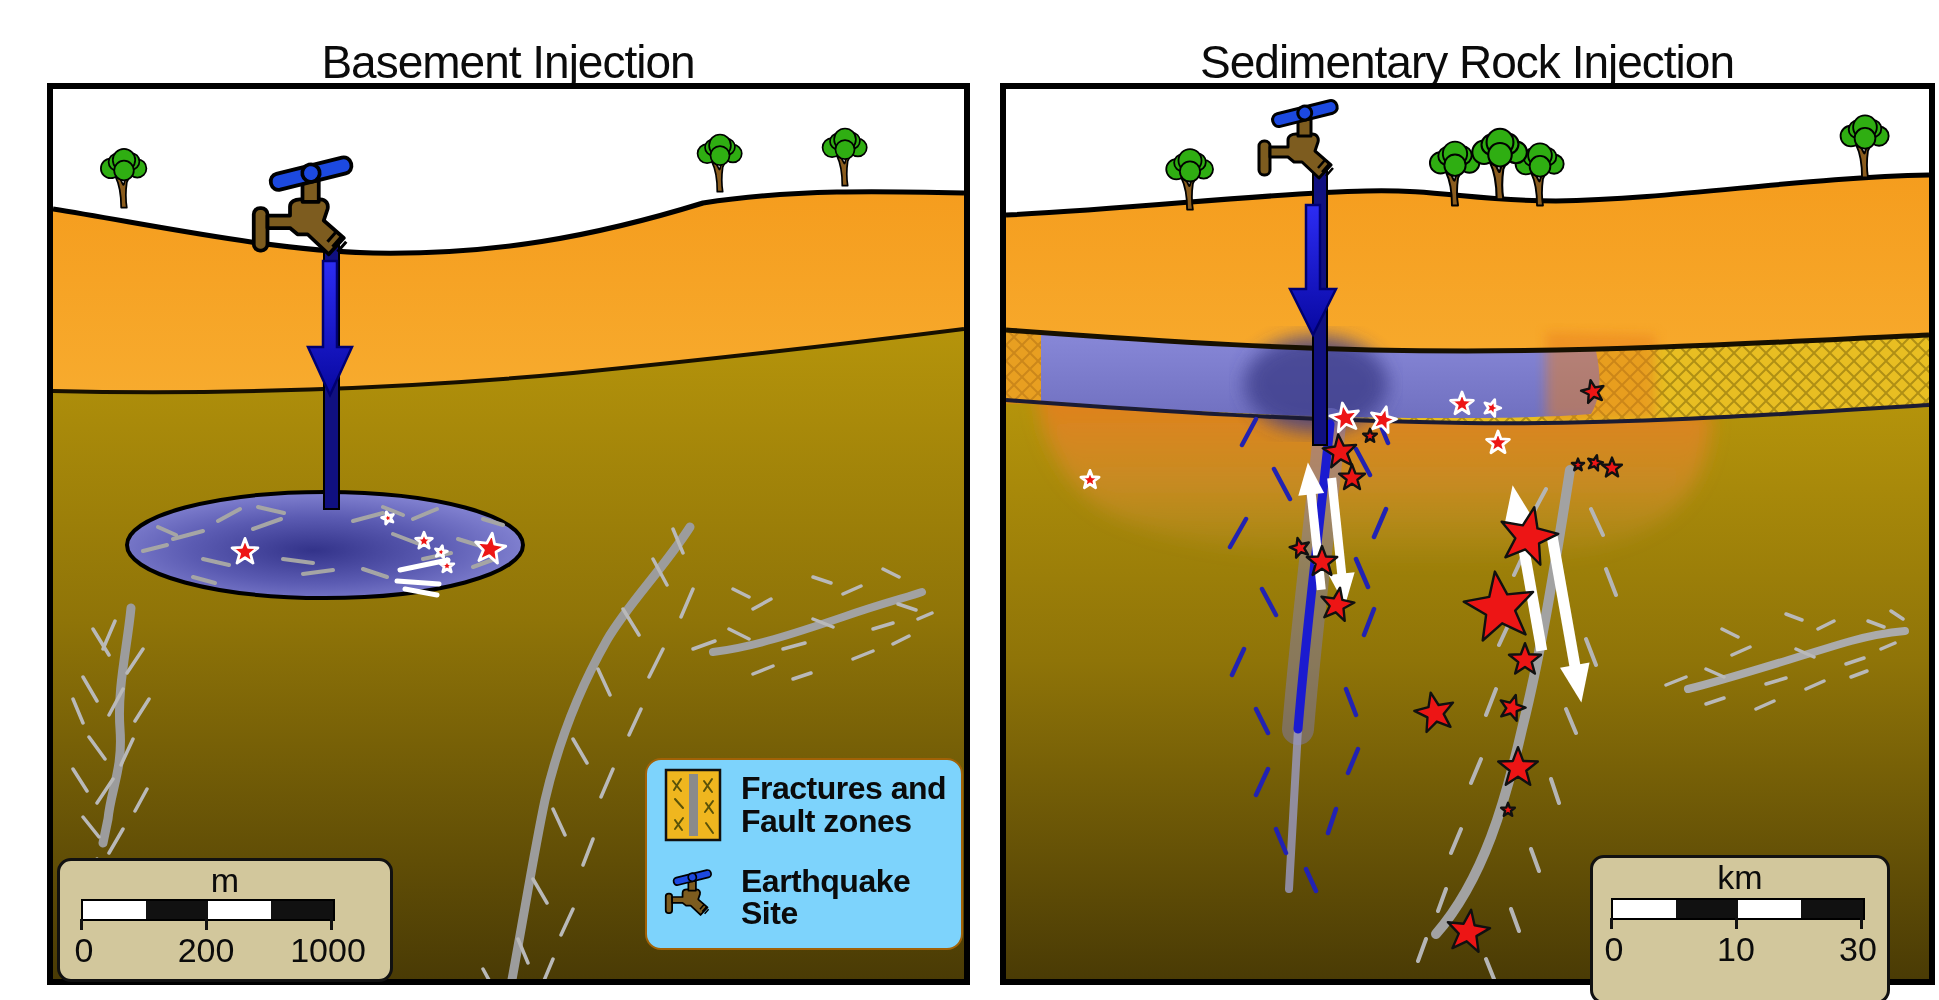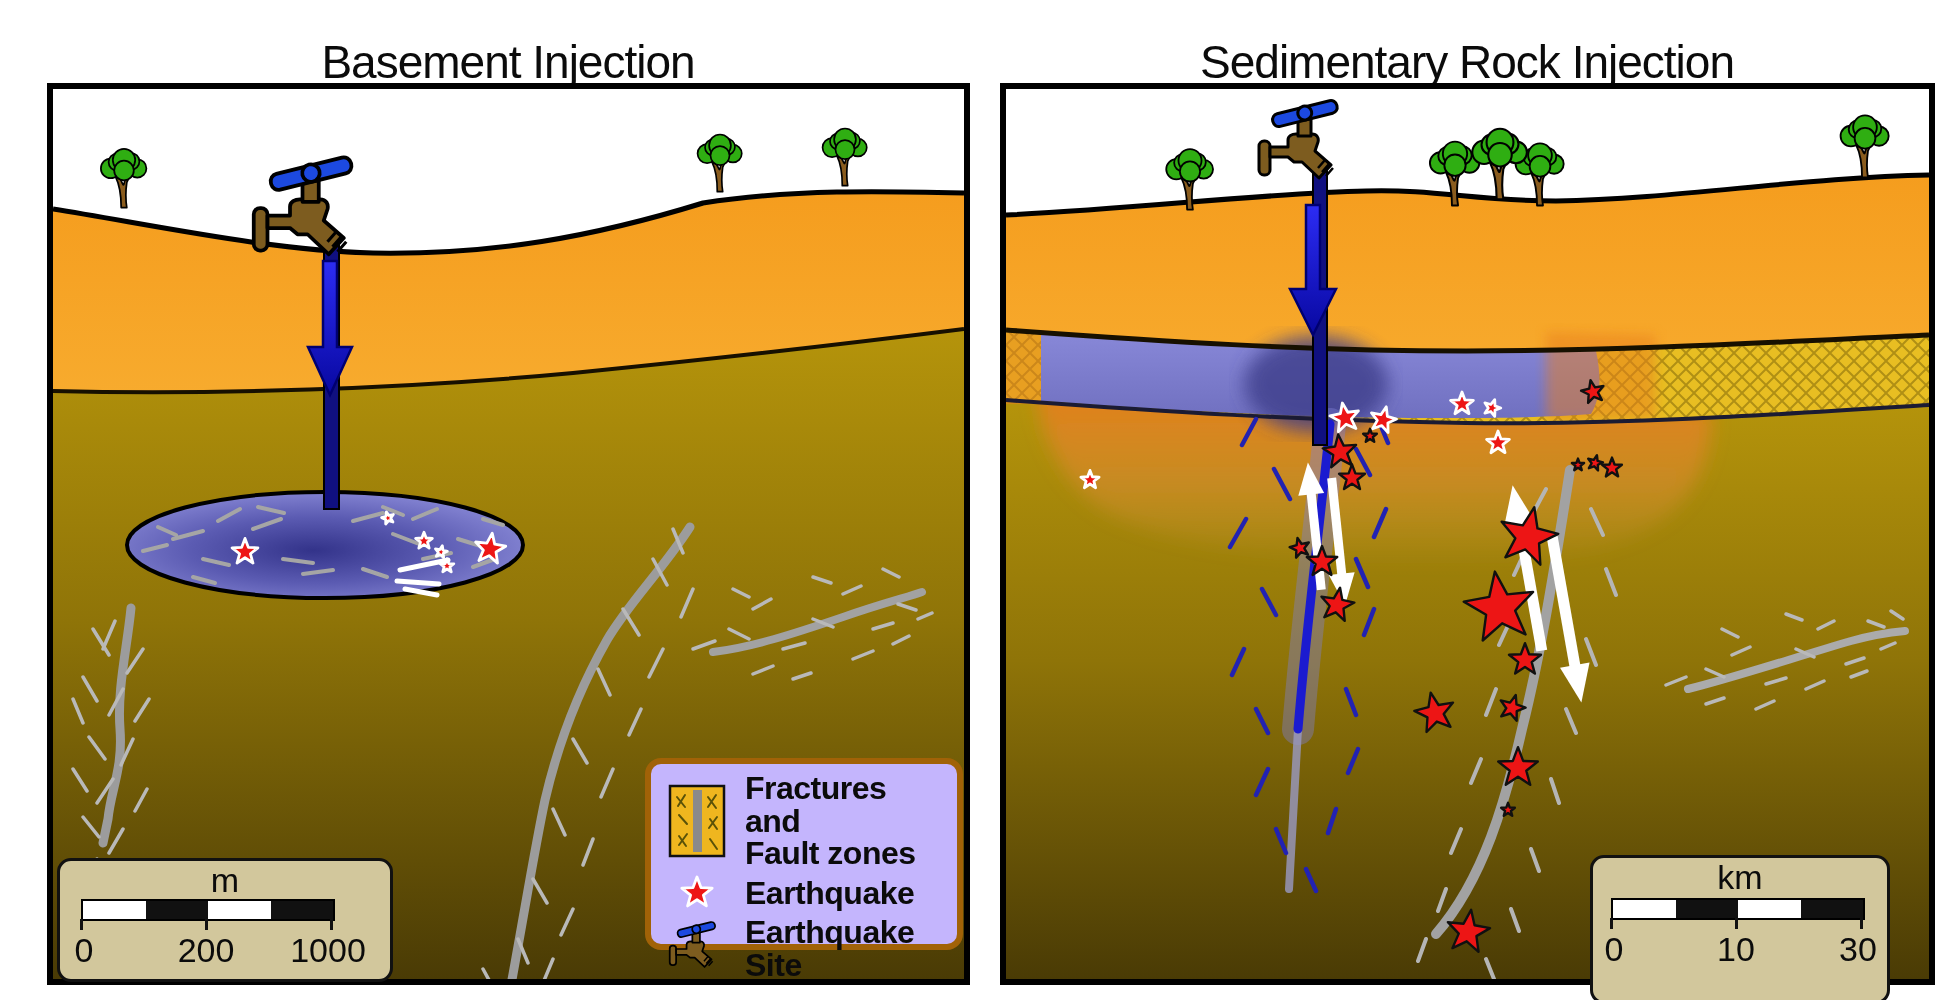--- a/index.html
+++ b/index.html
@@ -10,21 +10,21 @@
   .panel{position:absolute;top:83px;height:890px;border:6px solid #000;background:#fff;
          overflow:hidden;}
   .panel svg{display:block;}
   #panel-left{left:47px;width:911px;}
   #panel-right{left:1000px;width:923px;}
   
   .st-w{stroke:#ffffff;stroke-width:2.8px;}
   .st-b{stroke:#101010;stroke-width:2.4px;}
   
   .legend{position:absolute;left:645px;top:758px;width:318px;height:192px;
-          background:#c4b5fd;border:6px solid #a16207;border-radius:16px;box-sizing:border-box;
+          background:#7dd3fc;border:2px solid #a16207;border-radius:16px;box-sizing:border-box;
           display:flex;flex-direction:column;justify-content:space-between;padding:8px 10px 18px 10px;}
   .legend-row{display:flex;align-items:center;gap:12px;}
   .legend-icon{width:72px;display:flex;justify-content:center;flex:0 0 72px;}
   .legend-label{font-size:32px;font-weight:700;letter-spacing:-0.5px;line-height:1.02;}
   
   .scalebox{position:absolute;background:#d2c79c;border:3px solid #111;border-radius:14px;
             box-sizing:border-box;}
   .scale-unit{position:absolute;top:0px;left:0;right:0;text-align:center;font-size:34px;}
   .scale-bar{position:absolute;height:18px;width:250px;border:2px solid #000;display:flex;
              background:#fff;}
@@ -252,28 +252,20 @@
         <path d="M9,13 l8,10 M17,11 l-7,11 M11,31 l8,9 M11,52 l7,10 M19,50 l-8,11 M40,13 l8,11 M48,11 l-8,12 M42,35 l7,10 M49,33 l-8,11 M42,55 l7,10" stroke="#5a5208" stroke-width="2" fill="none" stroke-linecap="round"></path>
       </svg>
     </div>
     <div class="legend-label">
       <div>Fractures and</div>
       <div>Fault zones</div>
     </div>
   </div>
   <div class="legend-row">
     <div class="legend-icon">
-      <svg width="46" height="46">
-          <use href="#star" x="3" y="3" width="40" height="40" class="st-w"></use>
-        </svg>
-    </div>
-    <div class="legend-label">Earthquake</div>
-  </div>
-  <div class="legend-row">
-    <div class="legend-icon">
       <svg width="58" height="58">
           <use href="#valve" x="0" y="0" width="58" height="58"></use>
         </svg>
     </div>
     <div class="legend-label">Earthquake Site</div>
   </div>
 </div>
 
 <div class="scalebox" style="left:57px;top:858px;width:336px;height:124px;">
   <div class="scale-unit">m</div>

